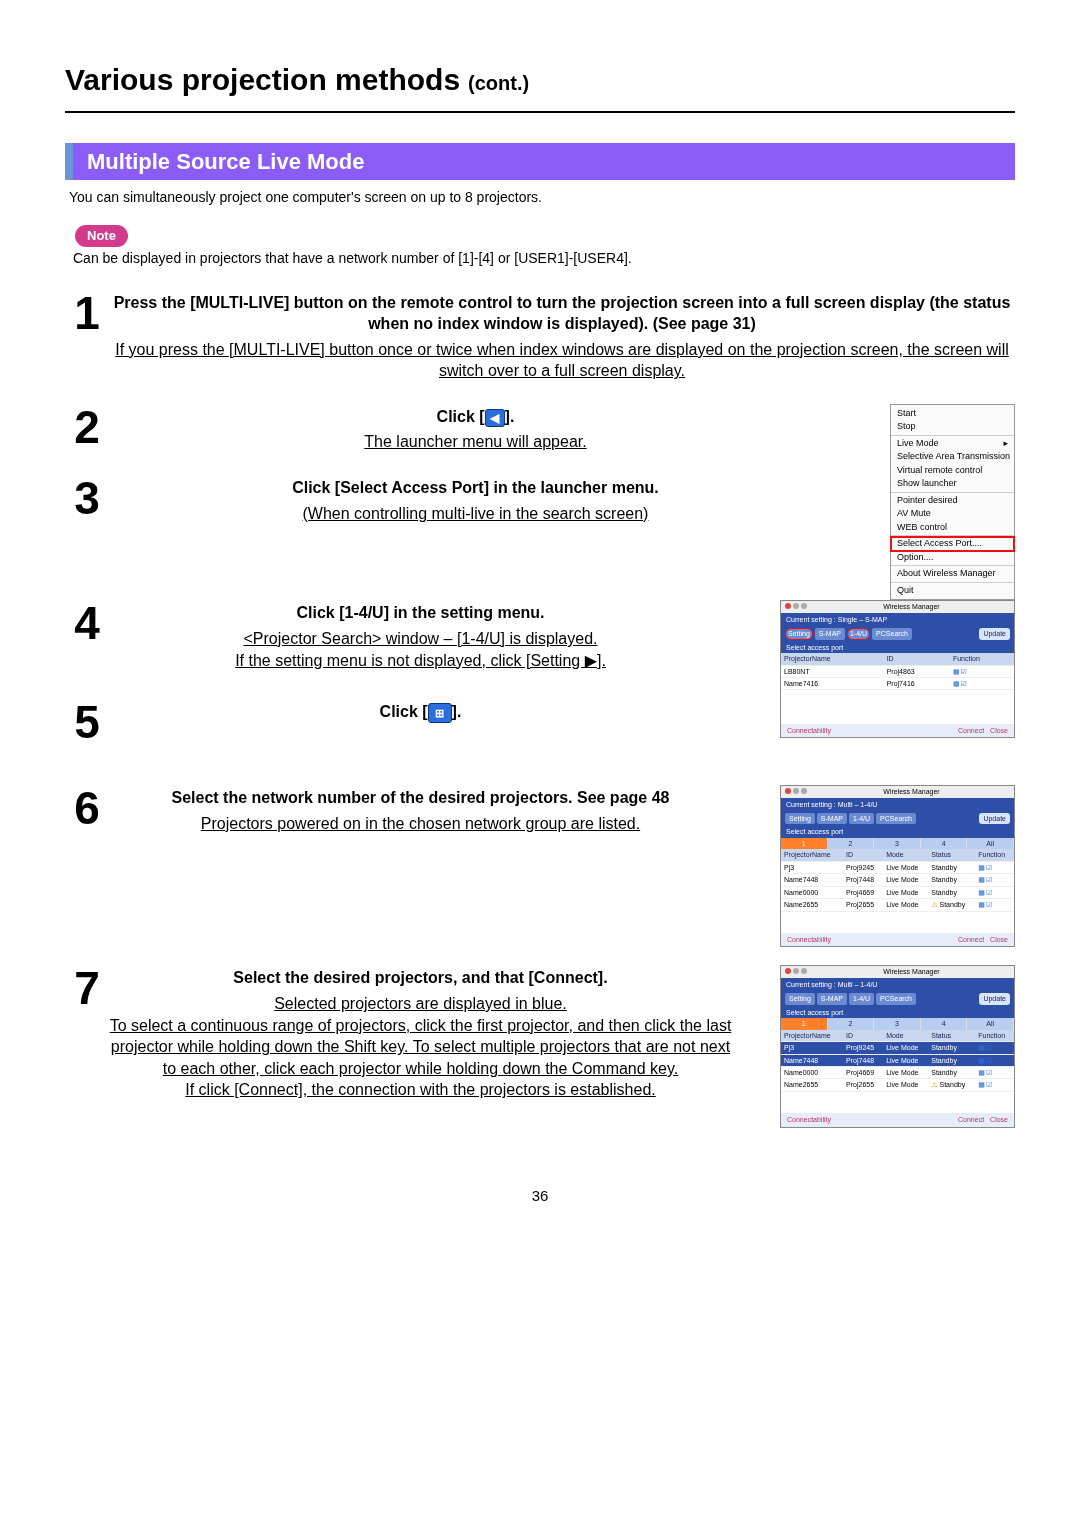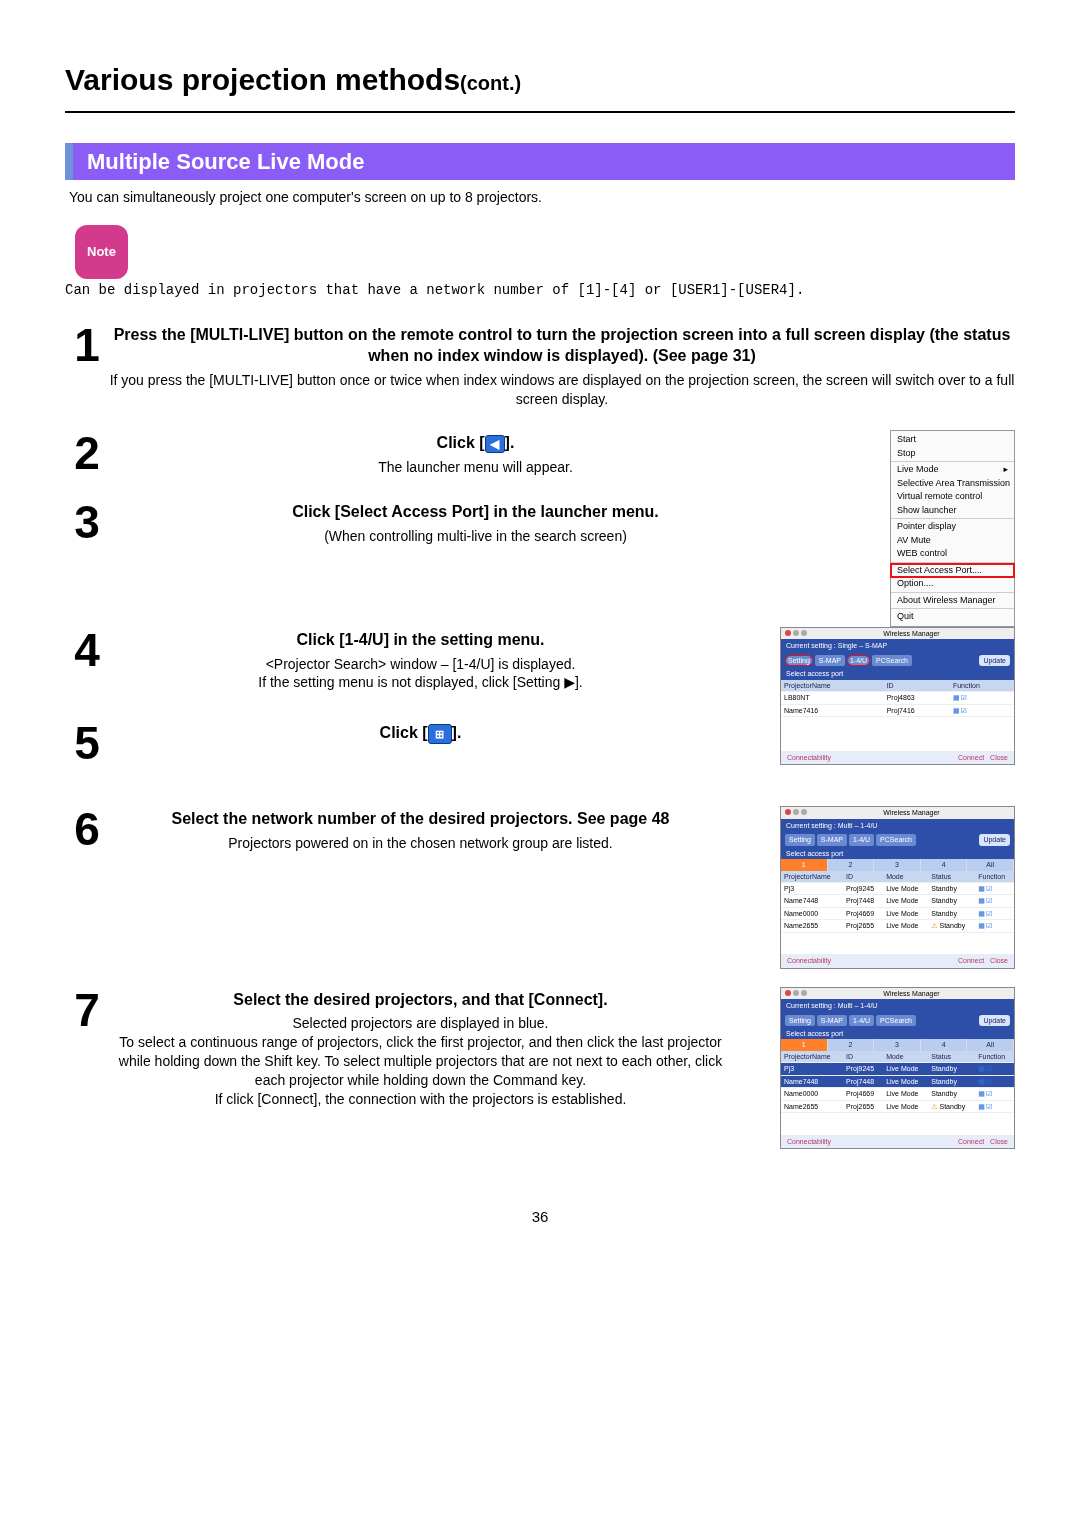--- a/index.html
+++ b/index.html
@@ -6,62 +6,62 @@
   body {
     margin: 0;
     font-family: Arial, Helvetica, sans-serif;
     background: #fff;
     width: 1080px;
     padding: 60px 65px 40px 65px;
     color: #000;
     font-size: 14px;
     line-height: 1.35;
   }
-  .title-row { display: flex; align-items: baseline; }
+  .title-row { display: flex; align-items: baseline; gap: 8px; }
   h1 { font-size: 30px; font-weight: bold; margin: 0 0 4px 0; }
   .cont { font-size: 20px; font-weight: bold; }
   hr.main { border: none; border-top: 2px solid #000; margin: 6px 0 30px 0; }
   .section-bar {
     background: #8b5cf6;
     color: #fff;
     font-size: 22px;
     font-weight: bold;
     padding: 4px 14px;
     margin: 0 0 8px 0;
     border-left: 8px solid #6b94d8;
   }
   .intro { margin: 0 0 12px 4px; }
   .note-badge {
     display: inline-block;
     background: #d43a8c;
     color: #fff;
     font-weight: bold;
     border-radius: 12px;
-    padding: 18px 12px;
+    padding: 2px 12px;
     margin: 6px 0 2px 10px;
     font-size: 13px;
   }
-  .note-text { margin: 0 0 22px 0; font-family: Liberation Mono, monospace; }
+  .note-text { margin: 0 0 22px 8px; }
   .step {
     display: flex;
     align-items: flex-start;
     margin-bottom: 22px;
     position: relative;
   }
   .step-num {
     font-size: 46px;
     font-weight: bold;
     width: 44px;
     line-height: 1;
     flex-shrink: 0;
     text-align: center;
   }
   .step-body { flex: 1; padding-top: 2px; text-align: center; }
   .step-head { font-weight: bold; font-size: 16px; margin-bottom: 4px; }
-  .step-detail { font-size: 14px; }
+  .step-detail { font-size: 16px; text-decoration: underline; }
   .two-col { display: flex; gap: 20px; }
   .left { flex: 1; }
   .right { flex-shrink: 0; padding-left: 28px; }
   
   .icon-arrow {
     display: inline-flex;
     width: 20px; height: 18px;
     background: #2a6fdb;
     border: 1px solid #0a3a85;
     border-radius: 3px;
@@ -184,21 +184,21 @@
   <div class="right">
     <div class="menu-panel">
       <div>Start</div>
       <div>Stop</div>
       <div class="sep"></div>
       <div class="arrow">Live Mode</div>
       <div>Selective Area Transmission</div>
       <div>Virtual remote control</div>
       <div>Show launcher</div>
       <div class="sep"></div>
-      <div>Pointer display</div>
+      <div>Pointer desired</div>
       <div>AV Mute</div>
       <div>WEB control</div>
       <div class="sep"></div>
       <div class="highlight">Select Access Port....</div>
       <div>Option....</div>
       <div class="sep"></div>
       <div>About Wireless Manager</div>
       <div class="sep"></div>
       <div>Quit</div>
     </div>

